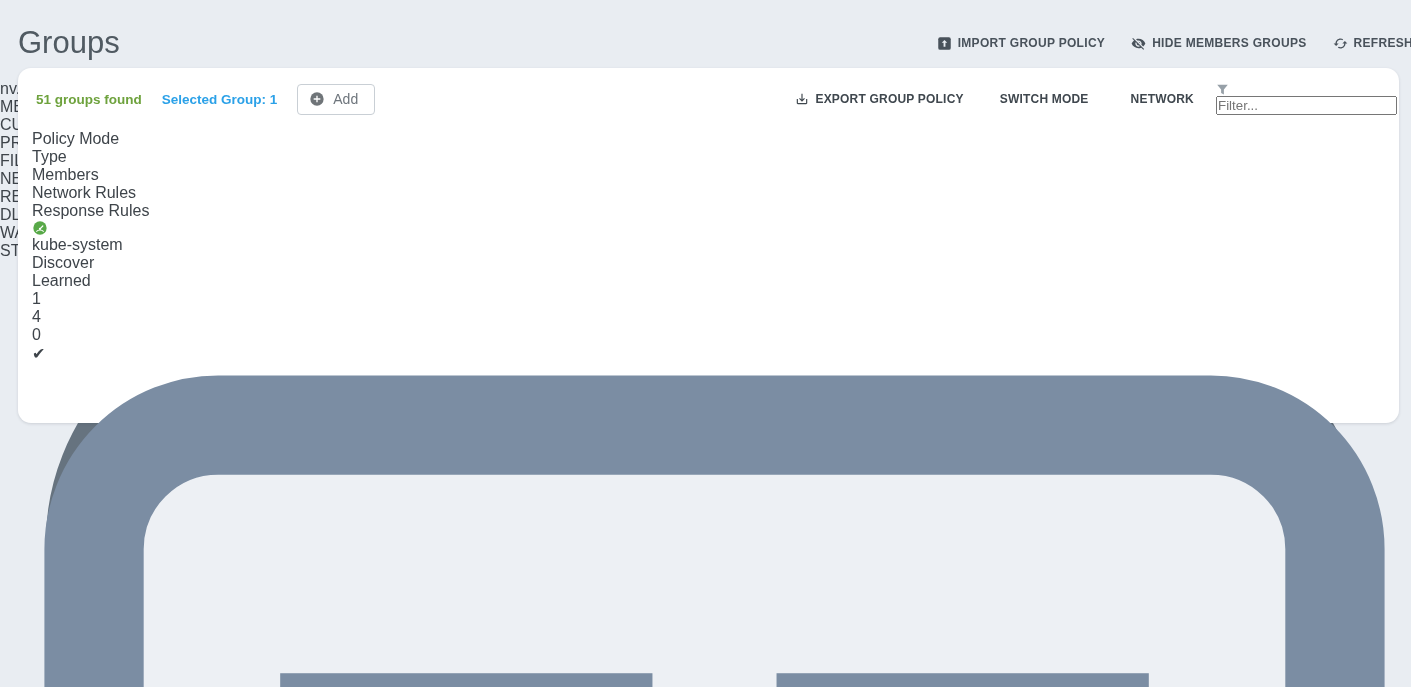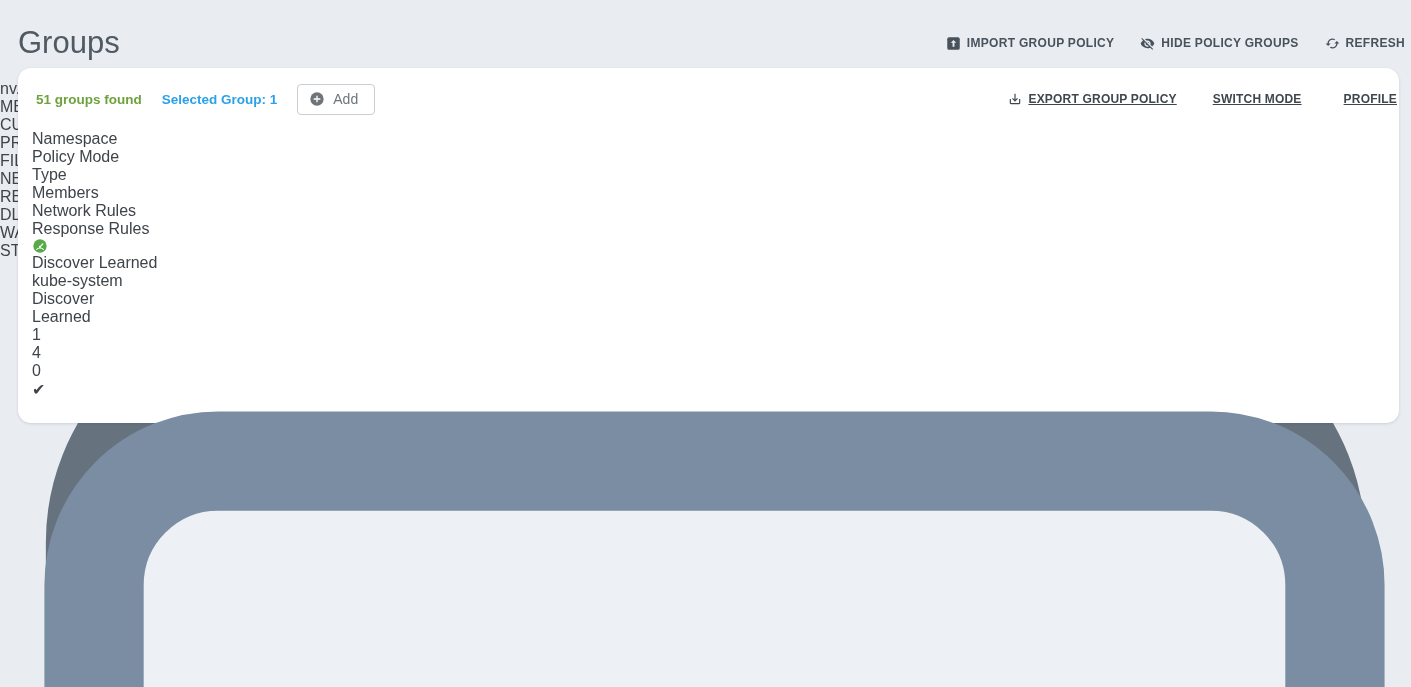--- a/index.html
+++ b/index.html
@@ -1,38 +1,38 @@
 <!DOCTYPE html>
 <html><head>
 <meta charset="utf-8">
 <style>
   * { margin:0; padding:0; box-sizing:border-box; }
   html,body { width:1411px; height:687px; }
   body { font-family:"Liberation Sans", sans-serif; background:#E9EDF2; overflow:hidden; position:relative; color:#3E444A; }
   svg { display:block; }
 
   
-  .top { height:80px; display:flex; justify-content:space-between; align-items:center; padding:6px 16px 0 18px; }
+  .top { height:80px; display:flex; justify-content:space-between; align-items:center; padding:6px 8px 0 18px; }
   .page-title { font-size:31px; font-weight:400; color:#505A62; }
   .hdr-actions { display:flex; align-items:center; gap:26px; white-space:nowrap; margin-right:-10px; }
   .hbtn { display:flex; align-items:center; gap:6px; font-size:12px; font-weight:bold; color:#49525B; letter-spacing:.3px; cursor:pointer; }
   .hbtn svg { width:15px; height:15px; }
 
   
   .card1 { position:absolute; left:18px; top:68px; width:1381px; height:355px; background:#fff;
            border-radius:13px; box-shadow:0 1px 3px rgba(40,50,60,.15); padding:0 2px 0 14px; }
   .toolbar { height:62px; display:flex; align-items:center; justify-content:space-between; padding-left:4px; }
   .tb-left { display:flex; align-items:center; gap:20px; }
   .found  { color:#6EA23D; font-weight:bold; font-size:13.5px; }
   .selgrp { color:#2BA1E8; font-weight:bold; font-size:13.5px; }
   .add-btn { display:flex; align-items:center; gap:8px; height:31px; padding:0 16px 0 11px; border:1px solid #C9CFD5;
              border-radius:4px; background:#fff; color:#6E757C; font-size:14px; cursor:pointer; }
   .add-btn svg { width:16px; height:16px; }
   .tb-right { display:flex; align-items:center; gap:22px; }
-  .tbtn { display:flex; align-items:center; gap:6px; font-size:12px; font-weight:bold; color:#3F474E; cursor:pointer; letter-spacing:.2px;text-decoration:underline; }
+  .tbtn { display:flex; align-items:center; gap:6px; font-size:12px; font-weight:bold; color:#3F474E; cursor:pointer; letter-spacing:.2px; }
   .tbtn svg { width:14px; height:14px; }
   .caret { width:0; height:0; border-left:4px solid transparent; border-right:4px solid transparent; border-top:5px solid #59606{ }
   .caret { border-top-color:#596067; margin-left:2px; }
   .cbx { width:16px; height:16px; border:1.5px solid #2BA1E8; border-radius:3px; position:relative; background:#fff; cursor:pointer; }
   .cbx::after { content:"\2713"; color:#2BA1E8; font-size:11px; font-weight:bold; position:absolute; left:2.5px; top:0.5px; }
   .filter { display:flex; align-items:center; gap:8px; width:172px; height:30px; border:1px solid #C8CED4; border-radius:4px;
             padding:0 10px; background:#fff; }
   .filter svg { width:13px; height:13px; flex:none; }
   .filter input { border:none; outline:none; width:100%; font-size:13px; color:#555; font-family:inherit; background:transparent; }
   .filter input::placeholder { color:#A9B1B8; }
@@ -120,21 +120,21 @@
           </svg>
         </span>
       <span>IMPORT GROUP POLICY</span>
     </div>
     <div class="hbtn">
       <span>
           <svg viewBox="0 0 24 24" width="15" height="15" fill="#49525B">
             <path d="M12 7c2.76 0 5 2.24 5 5 0 .65-.13 1.26-.36 1.83l2.92 2.92c1.51-1.26 2.7-2.89 3.43-4.75-1.73-4.39-6-7.5-11-7.5-1.4 0-2.74.25-3.98.7l2.16 2.16C10.74 7.13 11.35 7 12 7zM2 4.27l2.28 2.28.46.46C3.08 8.3 1.78 10.02 1 12c1.73 4.39 6 7.5 11 7.5 1.55 0 3.03-.3 4.38-.84l.42.42L19.73 22 21 20.73 3.27 3 2 4.27zM7.53 9.8l1.55 1.55c-.05.21-.08.43-.08.65 0 1.66 1.34 3 3 3 .22 0 .44-.03.65-.08l1.55 1.55c-.67.33-1.41.53-2.2.53-2.76 0-5-2.24-5-5 0-.79.2-1.53.53-2.2zm4.31-.78l3.15 3.15.02-.16c0-1.66-1.34-3-3-3l-.17.01z"></path>
           </svg>
         </span>
-      <span>HIDE POLICY GROUPS</span>
+      <span>HIDE MEMBERS GROUPS</span>
     </div>
     <div class="hbtn">
       <span>
           <svg viewBox="0 0 24 24" width="15" height="15" fill="#49525B">
             <path d="M19 8l-4 4h3c0 3.31-2.69 6-6 6-1.01 0-1.97-.25-2.8-.7l-1.46 1.46C8.97 19.54 10.43 20 12 20c4.42 0 8-3.58 8-8h3l-4-4zM6 12c0-3.31 2.69-6 6-6 1.01 0 1.97.25 2.8.7l1.46-1.46C15.03 4.46 13.57 4 12 4c-4.42 0-8 3.58-8 8H1l4 4 4-4H6z"></path>
           </svg>
         </span>
       <span>REFRESH</span>
     </div>
   </div>
@@ -164,48 +164,49 @@
           </span>
         <span>EXPORT GROUP POLICY</span>
         <span class="caret"></span>
       </div>
       <div class="tbtn">
         <span>SWITCH MODE</span>
         <span class="caret"></span>
       </div>
       <div class="tbtn">
         <span class="cbx"></span>
-        <span>PROFILE</span>
+        <span>NETWORK</span>
+      </div>
+      <div class="filter">
+        <span><svg viewBox="0 0 16 16" width="13" height="13">
+              <path d="M1.5 2h13L9.7 7.9V14l-3.4-1.8V7.9L1.5 2z" fill="#97A0A8"></path>
+            </svg></span>
+        <input placeholder="Filter..." style="">
       </div>
     </div>
   </div>
 
   <div class="ghead">
     <div class="cell c-check"><span class="cb ind"></span></div>
-    <div class="cell c-ns">Namespace</div>
     <div class="cell c-pm">Policy Mode</div>
     <div class="cell c-type">Type</div>
     <div class="cell c-mem">Members</div>
     <div class="cell c-net">Network Rules</div>
     <div class="cell c-resp">Response Rules</div>
     <div class="cell c-gauge">
       <span><svg viewBox="0 0 24 24" width="16" height="16">
             <circle cx="12" cy="12" r="10" fill="#58A948"></circle>
             <path d="M12 13.2l4.2-4.2" stroke="#fff" stroke-width="1.8" stroke-linecap="round"></path>
             <circle cx="12" cy="13.2" r="1.7" fill="#fff"></circle>
             <path d="M6.5 17.5a7.5 7.5 0 0 1 11 0" stroke="#fff" stroke-width="1.6" fill="none"></path>
           </svg></span>
     </div>
     <div class="cell c-act"></div>
   </div>
 
-  <div class="sliver">
-    <span class="pm pm-discover">Discover</span>
-    <span class="badge">Learned</span>
-  </div>
 
   <div class="grow odd">
     <div class="cell c-check"><span class="cb"></span></div>
     <div class="cell c-ns">kube-system</div>
     <div class="cell c-pm"><span class="pm pm-discover">Discover</span></div>
     <div class="cell c-type"><span class="badge">Learned</span></div>
     <div class="cell c-mem">1</div>
     <div class="cell c-net">4</div>
     <div class="cell c-resp">0</div>
     <div class="cell c-gauge"><span class="chk">✔</span></div>

